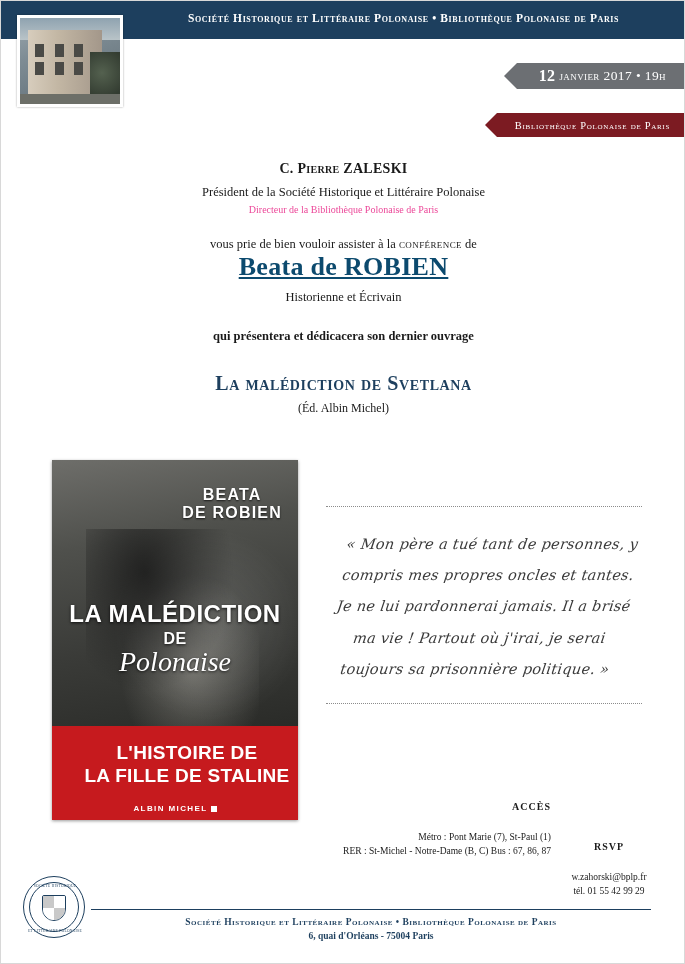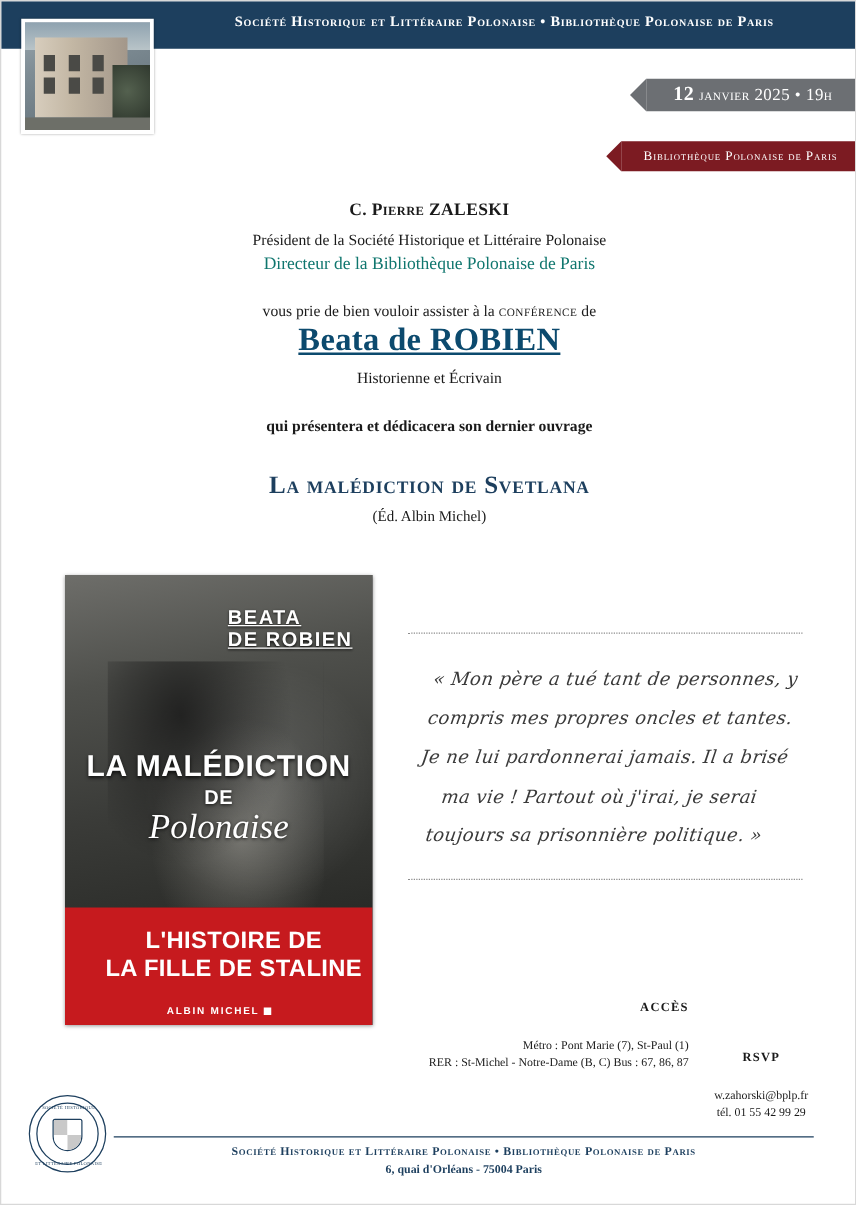--- a/index.html
+++ b/index.html
@@ -153,23 +153,23 @@
     color: #1a1a1a;
     font-variant: small-caps;
     letter-spacing: .3px;
   }
   .host-role {
     font-size: 12.5px;
     margin-top: 8px;
     color: #1a1a1a;
   }
   .host-role2 {
-    font-size: 14px;
+    font-size: 10px;
     margin-top: 4px;
-    color: #0f766e;
+    color: #ec4899;
   }
   .invite-line {
     margin-top: 22px;
     font-size: 12.5px;
     font-weight: normal;
   }
   .invite-line .sc {
     font-variant: small-caps;
     letter-spacing: .4px;
   }
@@ -231,30 +231,29 @@
     width: 70%;
     height: 74%;
     background:
       radial-gradient(ellipse at 34% 22%, rgba(20,20,20,.75) 0%, rgba(20,20,20,0) 55%),
       radial-gradient(ellipse at 62% 72%, rgba(230,226,215,.30) 0%, rgba(230,226,215,0) 48%);
   }
   .cover-author {
     position: absolute;
     top: 26px;
     right: 16px;
-    text-align: left;
+    text-align: center;
     color: #ffffff;
     font-family: "Liberation Sans", sans-serif;
     font-weight: bold;
     font-size: 16px;
     letter-spacing: 1.2px;
     line-height: 1.15;
     z-index: 3;
     text-shadow: 0 1px 2px rgba(0,0,0,.75);
-    text-decoration: underline;
   }
   .cover-maintitle {
     position: absolute;
     left: 0; right: 0;
     top: 140px;
     text-align: center;
     color: #ffffff;
     z-index: 3;
     text-shadow: 0 1px 3px rgba(0,0,0,.8);
   }
@@ -461,21 +460,21 @@
       <div class="hp-win" style="left:10%; top:50%;"></div>
       <div class="hp-win" style="left:36%; top:50%;"></div>
       <div class="hp-win" style="left:62%; top:50%;"></div>
     </div>
     <div class="hp-tree"></div>
     <div class="hp-ground"></div>
   </div>
 
   <div class="date-ribbon">
     <span class="date-strong">12</span>
-    <span class="date-rest">janvier 2025 • 19h</span>
+    <span class="date-rest">janvier 2017 • 19h</span>
   </div>
 
   <div class="place-ribbon">
     <span>Bibliothèque Polonaise de Paris</span>
   </div>
 
   <div class="invite">
     <div class="host-name">C. Pierre ZALESKI</div>
     <div class="host-role">Président de la Société Historique et Littéraire Polonaise</div>
     <div class="host-role2">Directeur de la Bibliothèque Polonaise de Paris</div>

